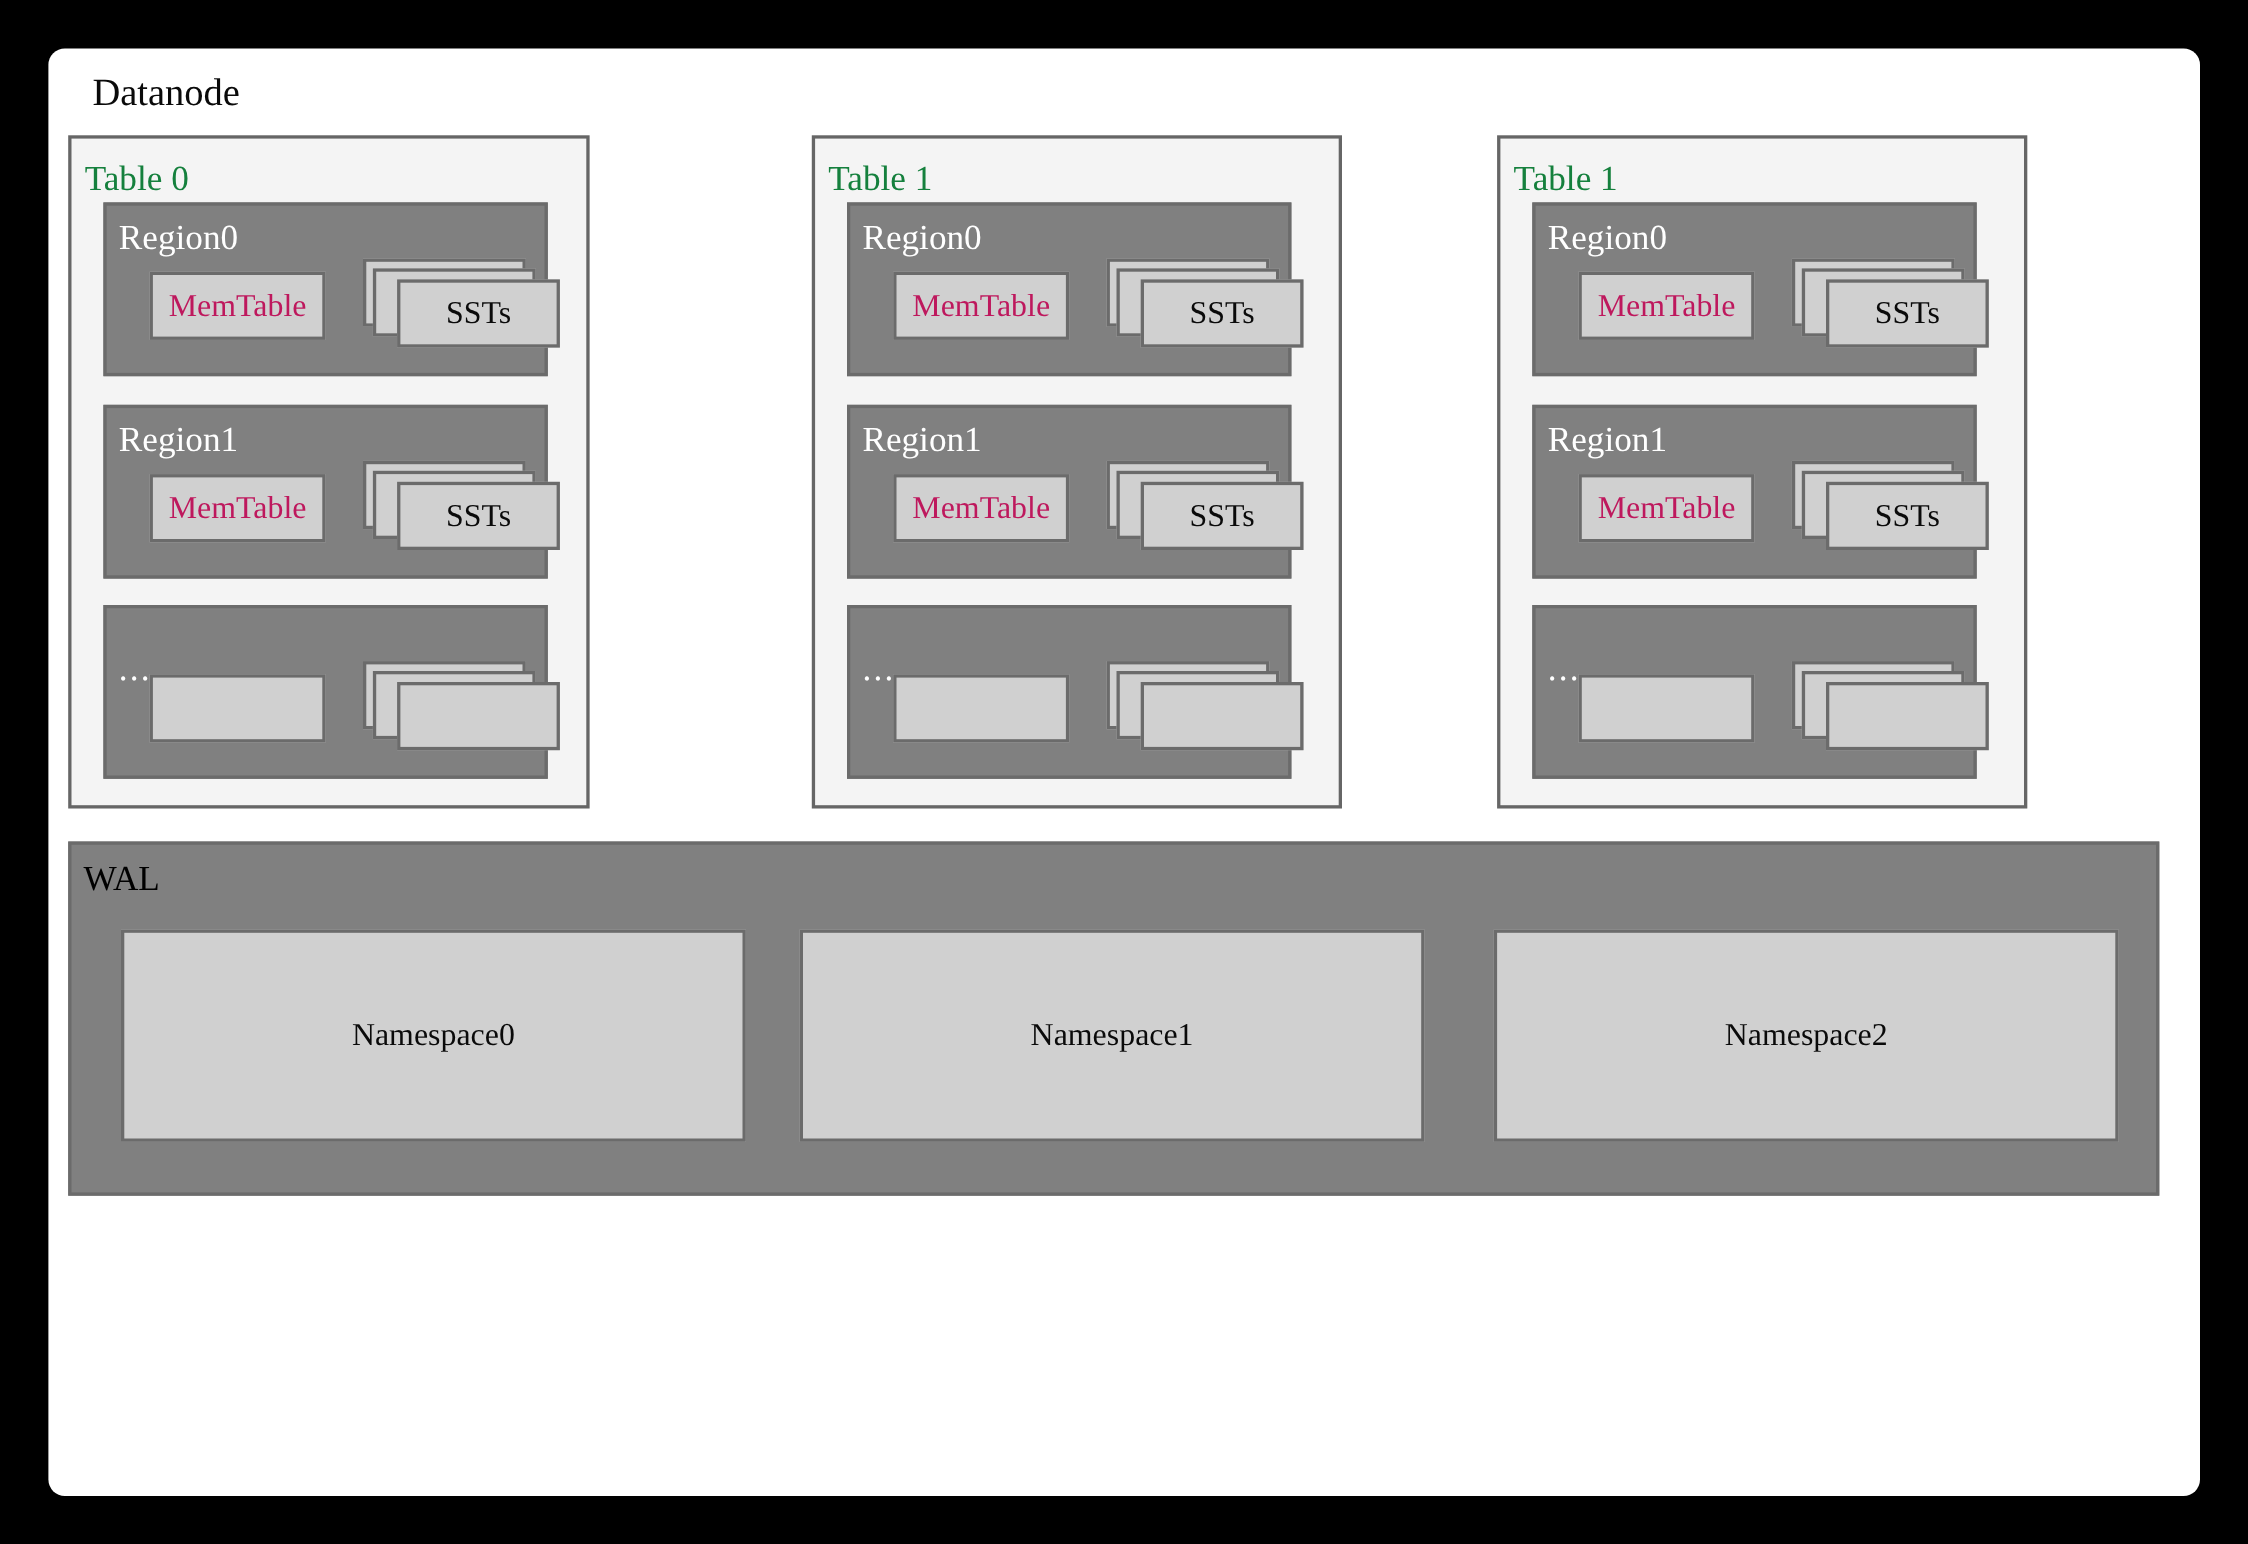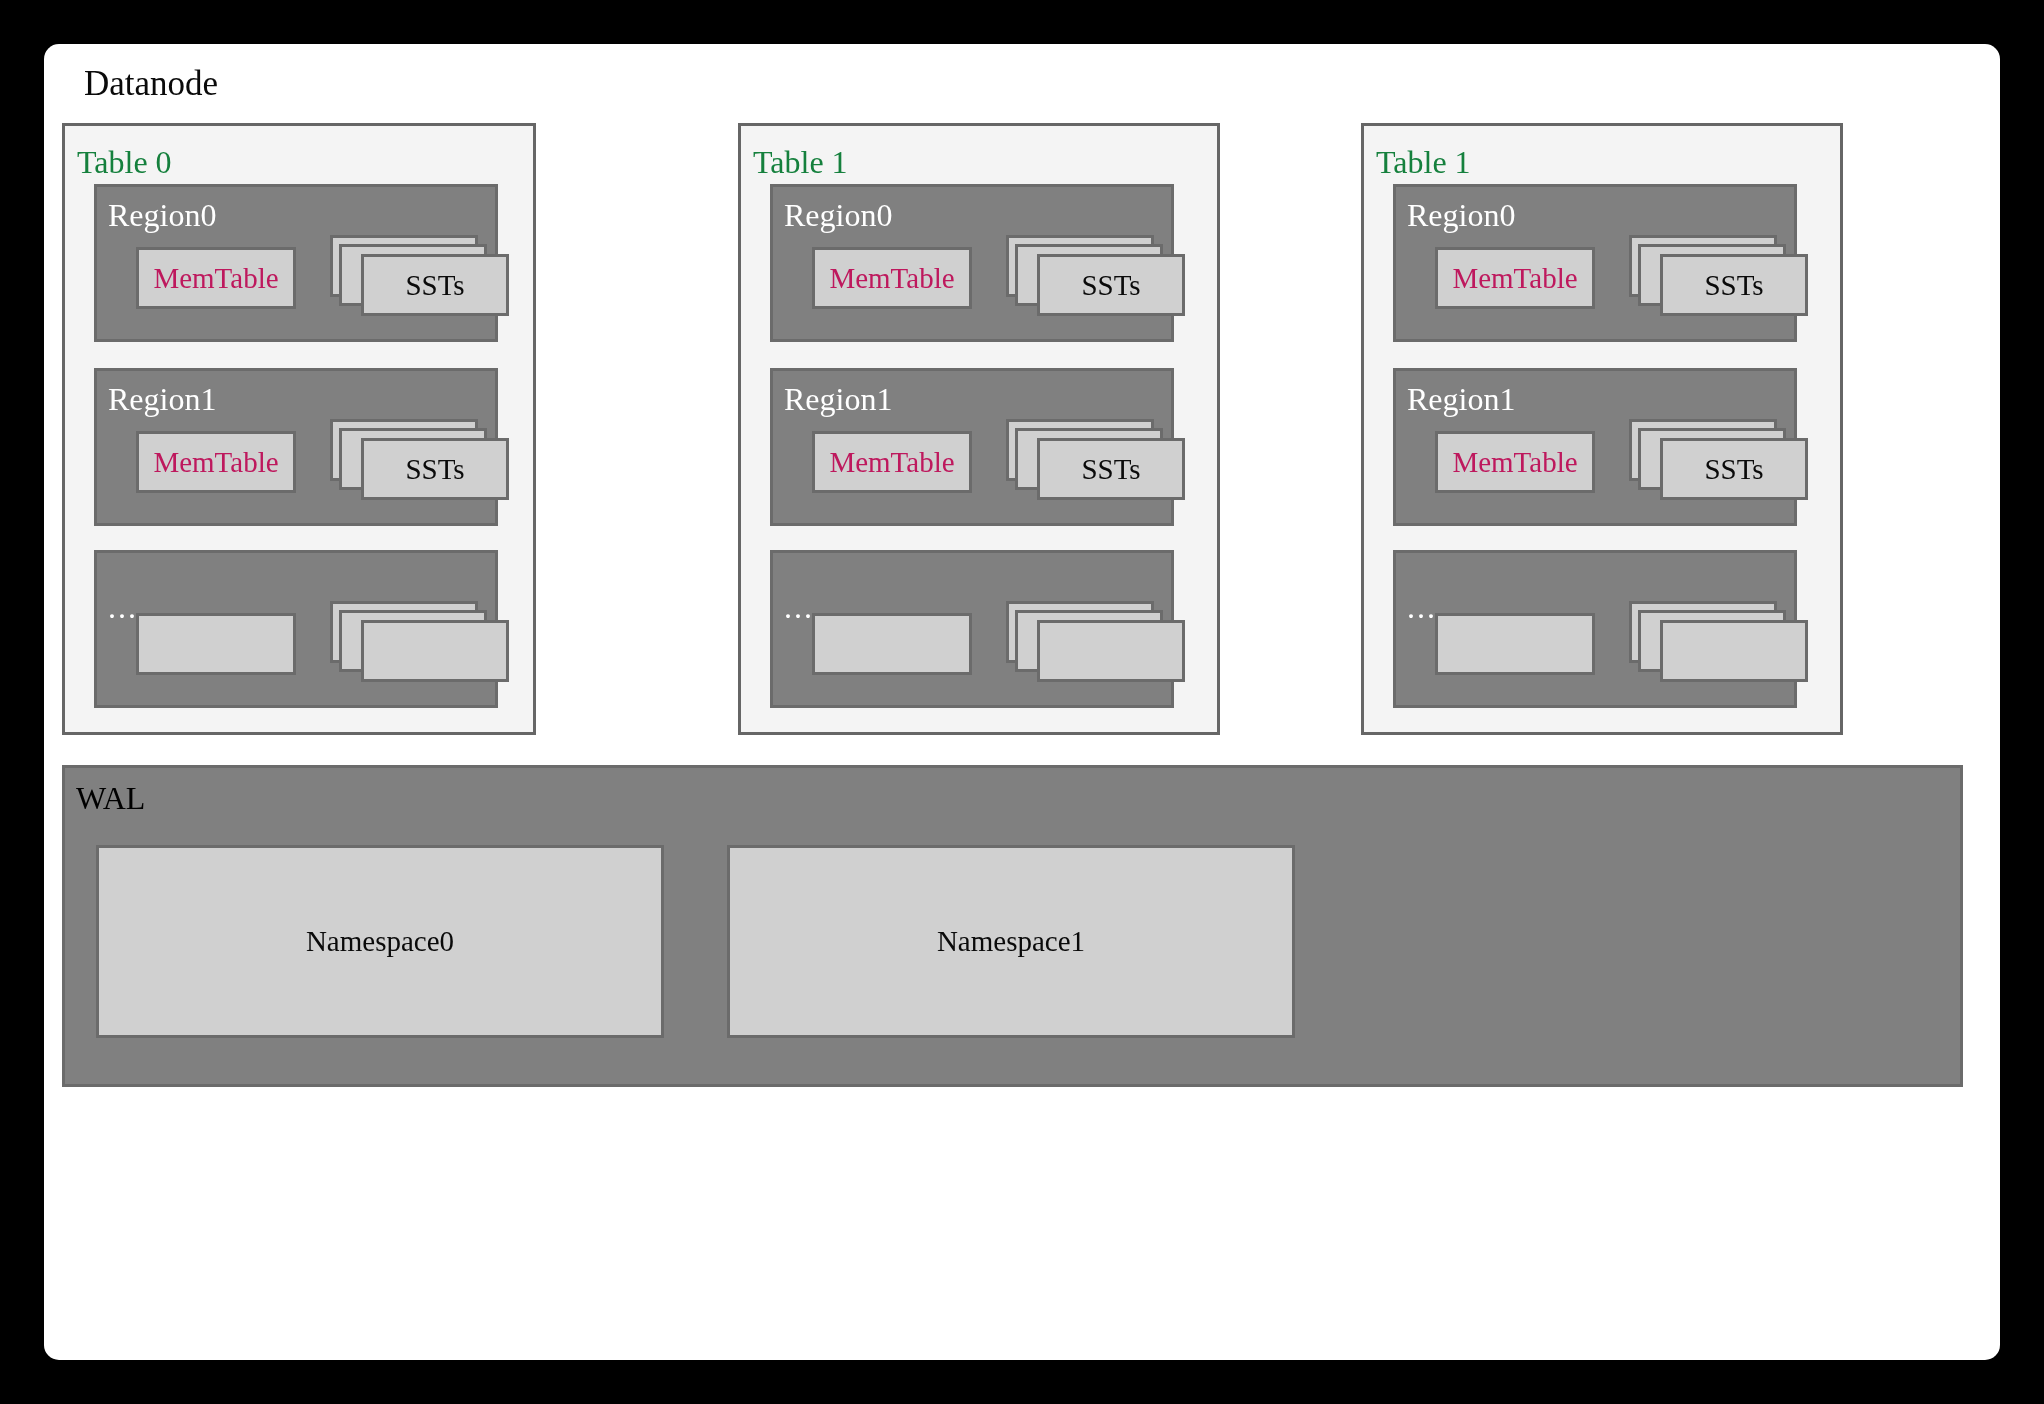--- a/index.html
+++ b/index.html
@@ -169,21 +169,21 @@
     height: 193px;
     background: #d0d0d0;
     border: 3px solid #6b6b6b;
     box-sizing: border-box;
     display: flex;
     align-items: center;
     justify-content: center;
     font-size: 29px;
     color: #0a0a0a;
   }
-  .namespace.n0 { left: 31px; text-align: right; }
+  .namespace.n0 { left: 45px; text-align: right; }
   .namespace.n1 { left: 662px; }
   .namespace.n2 { left: 1293px; }
 </style>
 </head>
 <body>
 
 <div id="canvas">
 
   <div id="datanode-title">Datanode</div>
 
@@ -290,15 +290,16 @@
         </div>
       </div>
     </div>
 
   </div>
 
   <div id="wal">
     <div id="wal-label">WAL</div>
     <div class="namespace n0">Namespace0</div>
     <div class="namespace n1">Namespace1</div>
+    <div class="namespace n2">Namespace2</div>
   </div>
 
 </div>
 
 </body></html>

